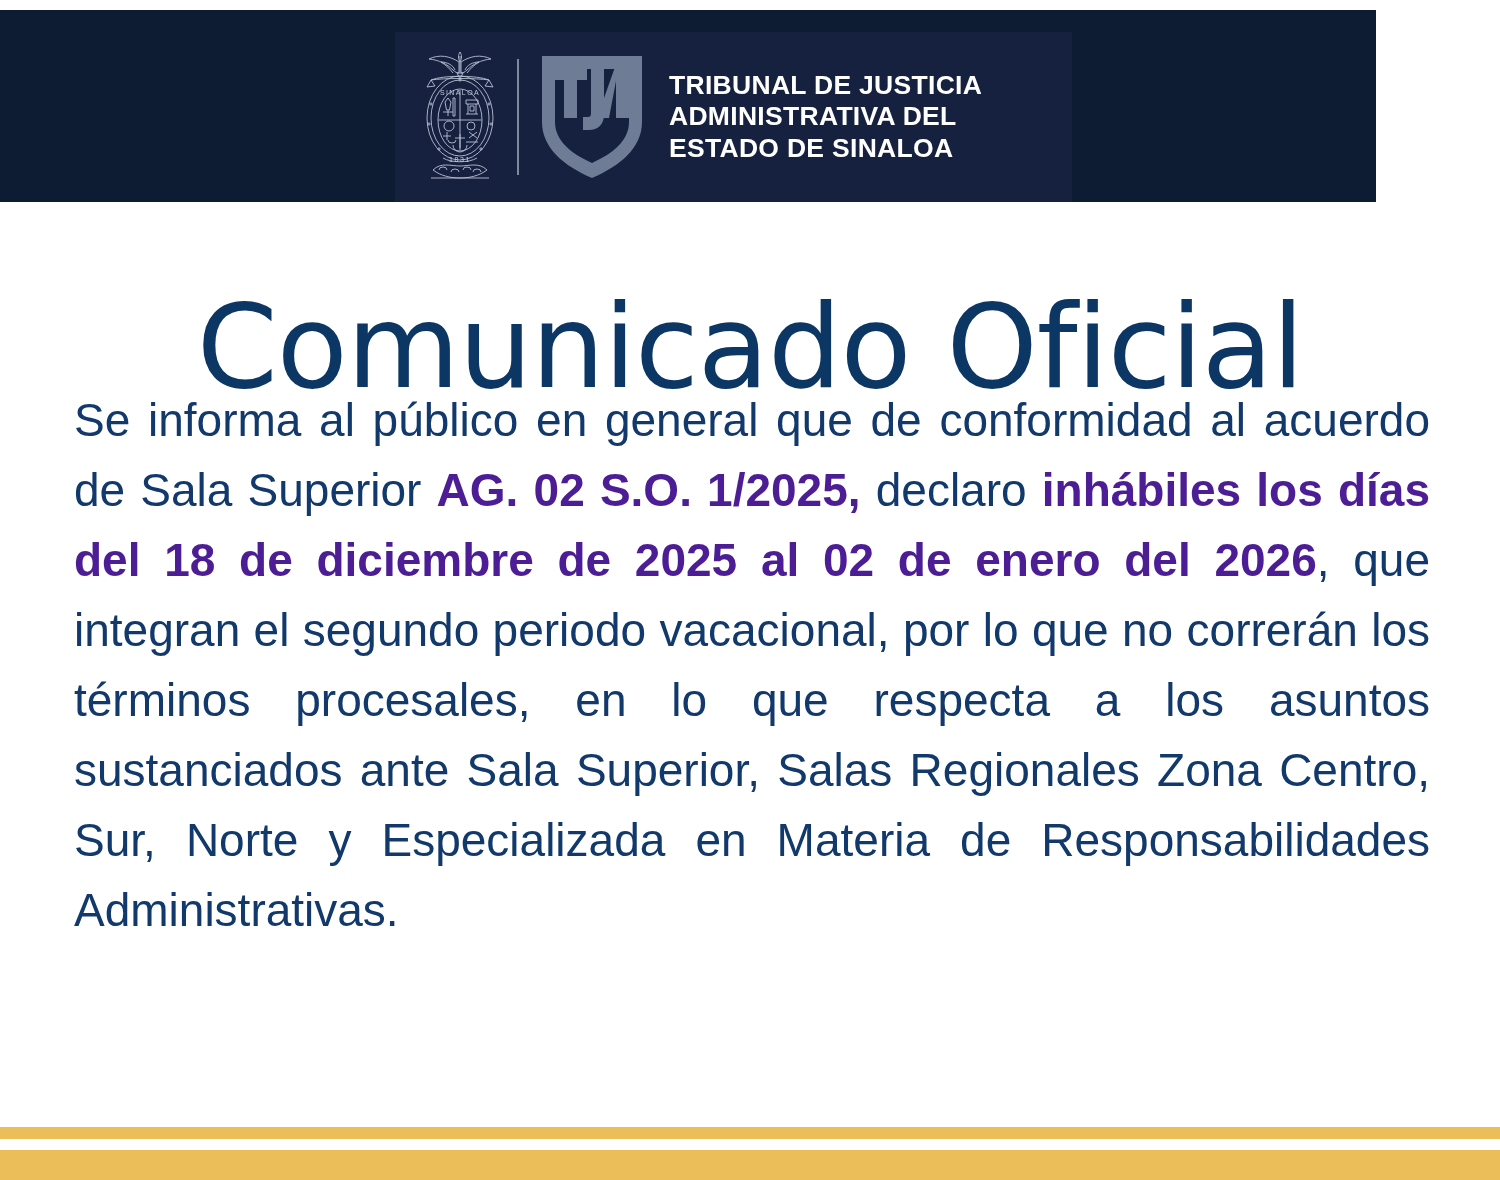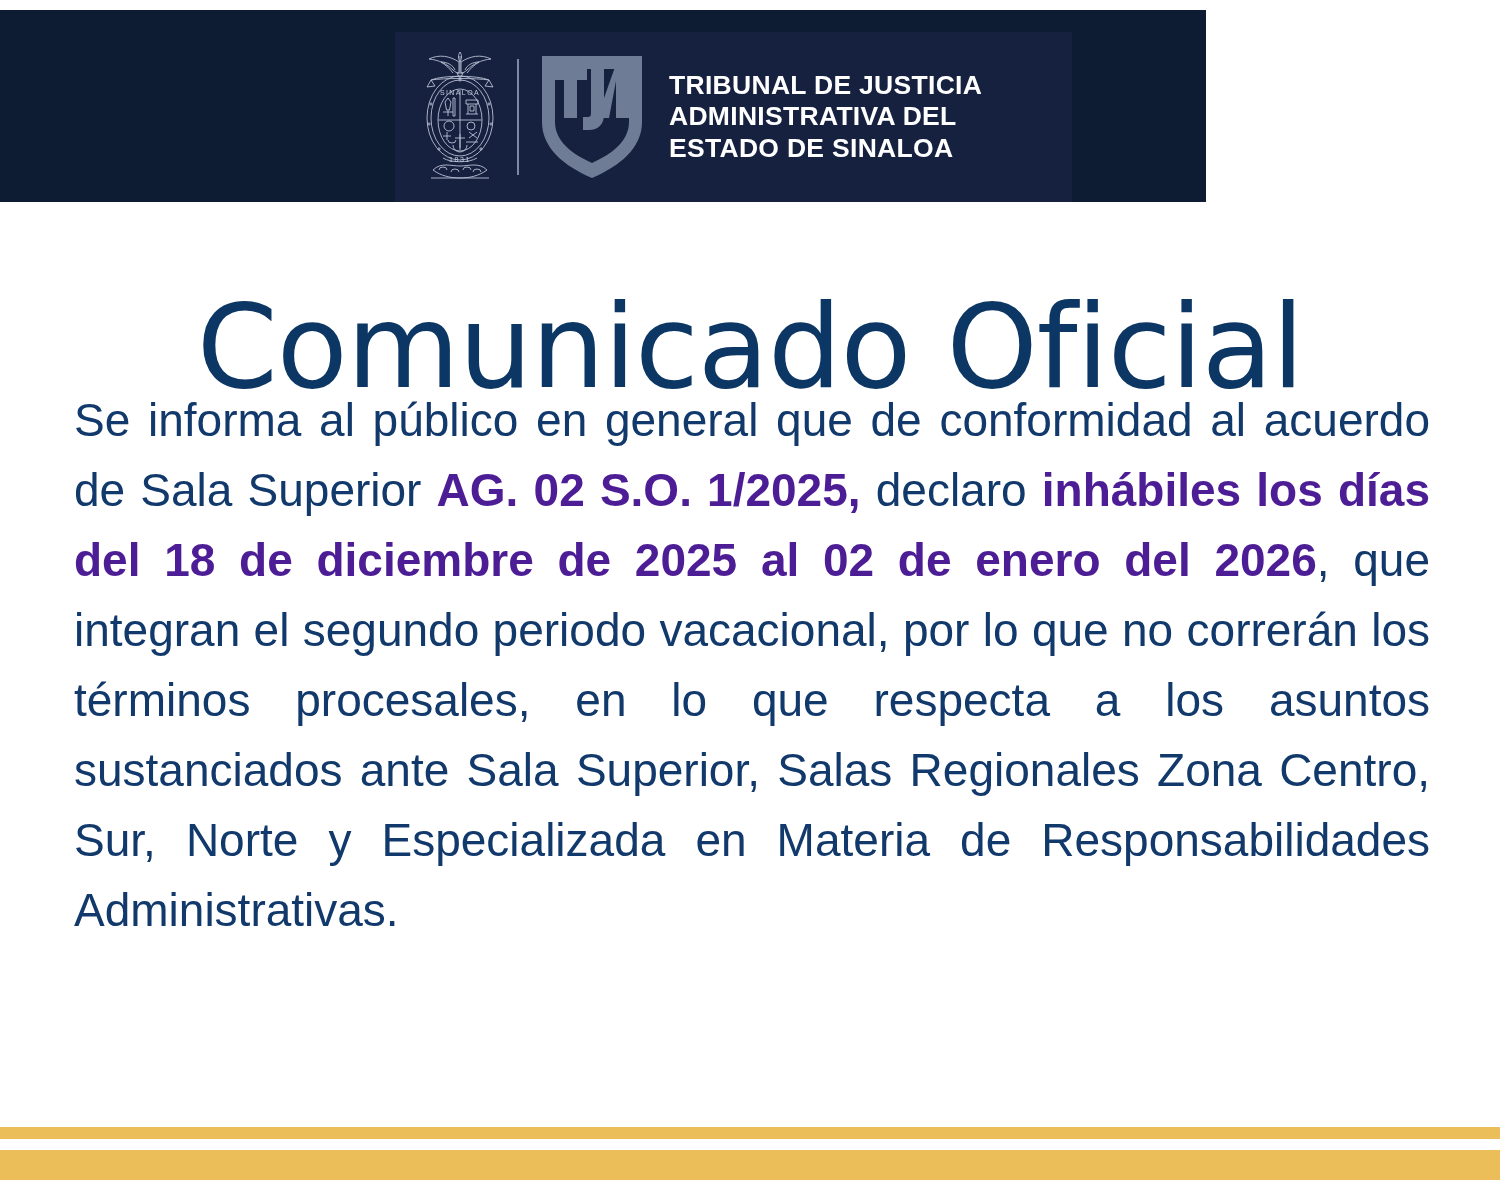--- a/index.html
+++ b/index.html
@@ -20,21 +20,21 @@
     height: 1180px;
     background: #ffffff;
     box-sizing: border-box;
   }
 
   
   .header-band {
     position: absolute;
     left: 0;
     top: 10px;
-    width: 1206px;
+    width: 1376px;
     height: 192px;
     background: #0d1b33;
   }
 
   .header-inset {
     position: absolute;
     left: 395px;
     top: 22px;
     width: 677px;
     height: 170px;

